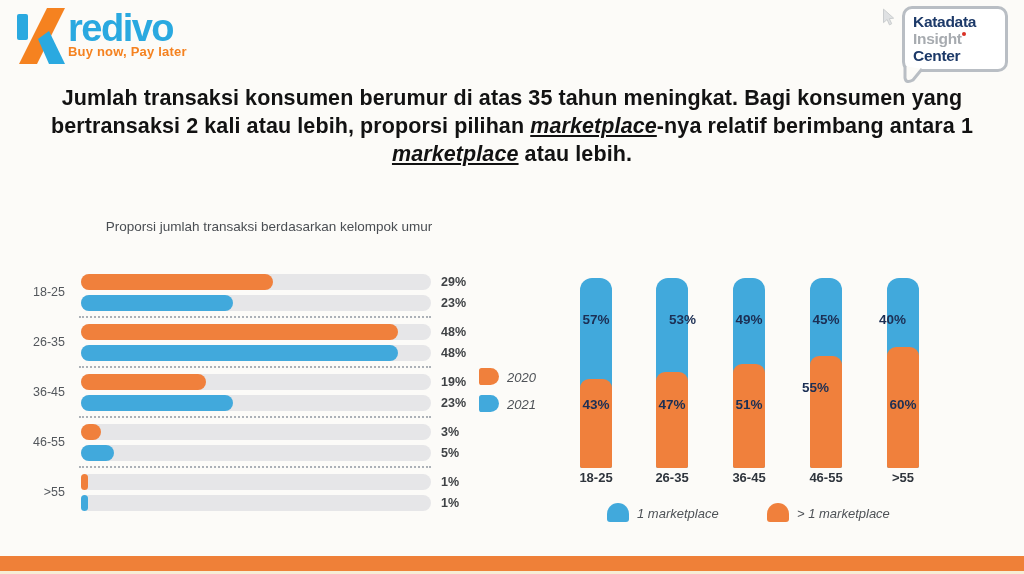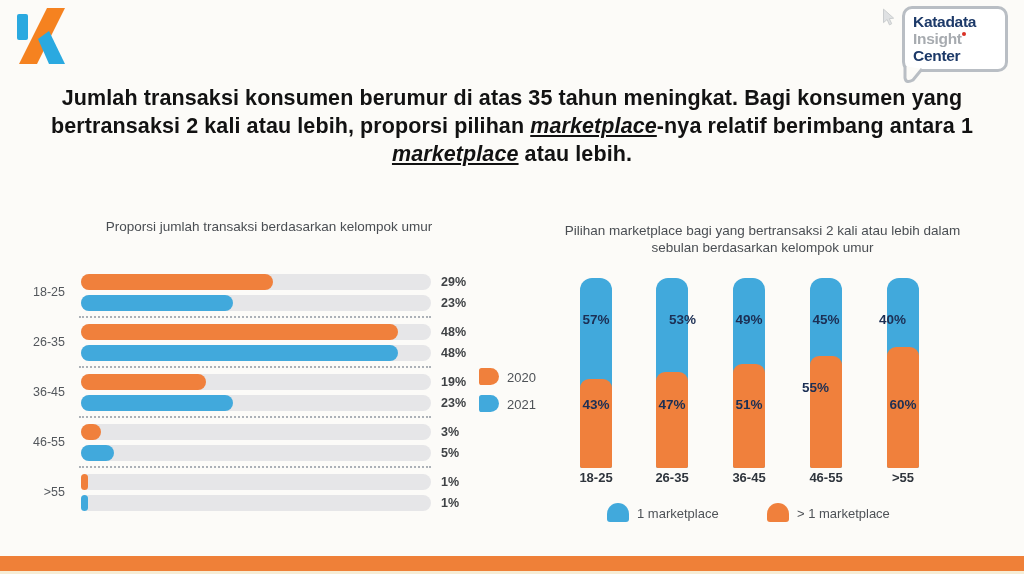--- a/index.html
+++ b/index.html
@@ -30,38 +30,42 @@
   
   #left-chart{position:absolute;left:21px;top:218px;width:505px;height:310px;}
   #right-chart{position:absolute;left:540px;top:222px;width:470px;height:330px;}
   #left-chart-body,#right-chart-body{position:absolute;left:0;top:0;right:0;bottom:0;}
   .chart-title{font-size:13.5px;color:#4A4E53;line-height:17px;}
   .left-title{position:absolute;left:38px;top:0;width:420px;text-align:center;}
   .right-title{position:absolute;left:0;top:0;width:445px;text-align:center;}
   
   .pct-label{font-weight:bold;font-size:12.5px;color:#3F4245;line-height:16px;}
   .age-label{font-size:12.5px;color:#53575C;line-height:16px;}
-  .legend-label{font-size:13px;color:#4E5257;line-height:17px;}
+  .legend-label{font-size:13px;color:#4E5257;line-height:17px;font-style:italic;}
   .stack-pct{font-weight:bold;font-size:13.5px;color:var(--navy);line-height:16px;}
   .stack-age{font-weight:bold;font-size:13px;color:#2F353D;line-height:15px;}
   
   .band-orange{position:absolute;left:0;top:556px;width:100%;height:15px;background:var(--band-orange);}
   .band-cream{position:absolute;left:0;top:571px;width:100%;height:3px;background:var(--band-cream);}
 </style>
 </head>
 <body>
 
 <div class="slide">
 
   <div class="kredivo">
     <svg width="58" height="60" viewBox="0 0 56 60">
       <rect x="2" y="10" width="11" height="26" rx="2" fill="#2AA9E0"></rect>
       <polygon points="4,60 32,4 50,4 22,60" fill="#F58220"></polygon>
       <polygon points="23,35 34,27 50,60 34,60" fill="#2AA9E0"></polygon>
     </svg>
+    <div class="kredivo-text">
+      <span class="kredivo-name">redivo</span>
+      <div class="kredivo-tagline">Buy now, Pay later</div>
+    </div>
   </div>
 
   <svg class="cursor" width="14" height="18" viewBox="0 0 12 16">
     <path d="M2,1 L2,13 L5.2,10.2 L7.3,15 L9.3,14 L7.2,9.5 L11,9 Z" fill="#C9CDD2" stroke="#9AA0A6" stroke-width="0.8"></path>
   </svg>
 
   <div class="katadata">
     <div class="kat-line kat-navy">Katadata</div>
     <div class="kat-line kat-gray">Insight</div>
     <div class="kat-line kat-navy">Center</div>
@@ -118,21 +122,20 @@
         <div style="position: absolute; left: 60px; top: 277px; width: 7px; height: 16px; background: rgb(65, 169, 220); border-radius: 8px;"></div>
         <div class="pct-label" style="position: absolute; left: 420px; top: 277px; width: 46px;">1%</div>
         <div style="position: absolute; left: 458px; top: 150px; width: 20px; height: 17px; background: rgb(240, 128, 60); border-radius: 3px 10px 10px 3px;"></div>
         <div class="legend-label" style="position: absolute; left: 486px; top: 151px;">2020</div>
         <div style="position: absolute; left: 458px; top: 177px; width: 20px; height: 17px; background: rgb(65, 169, 220); border-radius: 3px 10px 10px 3px;"></div>
         <div class="legend-label" style="position: absolute; left: 486px; top: 178px;">2021</div>
       </div>
   </div>
 
   <div id="right-chart">
-    <div class="chart-title right-title">Pilihan marketplace bagi yang bertransaksi 2 kali atau lebih dalam sebulan berdasarkan kelompok umur</div>
     <div id="right-chart-body">
         <div style="position: absolute; left: 40px; top: 56px; width: 32px; height: 190px; background: rgb(65, 169, 220); border-radius: 12px 12px 2px 2px; overflow: hidden;">
           <div style="position: absolute; left: 0px; bottom: 0px; width: 32px; height: 89px; background: rgb(240, 128, 60); border-radius: 9px 9px 0px 0px;"></div>
         </div>
         <div class="stack-pct" style="position: absolute; left: 32px; top: 90px; width: 48px; text-align: center;">57%</div>
         <div class="stack-pct" style="position: absolute; left: 32px; top: 175px; width: 48px; text-align: center;">43%</div>
         <div class="stack-age" style="position: absolute; left: 26px; top: 248px; width: 60px; text-align: center;">18-25</div>
         <div style="position: absolute; left: 116px; top: 56px; width: 32px; height: 190px; background: rgb(65, 169, 220); border-radius: 12px 12px 2px 2px; overflow: hidden;">
           <div style="position: absolute; left: 0px; bottom: 0px; width: 32px; height: 96px; background: rgb(240, 128, 60); border-radius: 9px 9px 0px 0px;"></div>
         </div>

